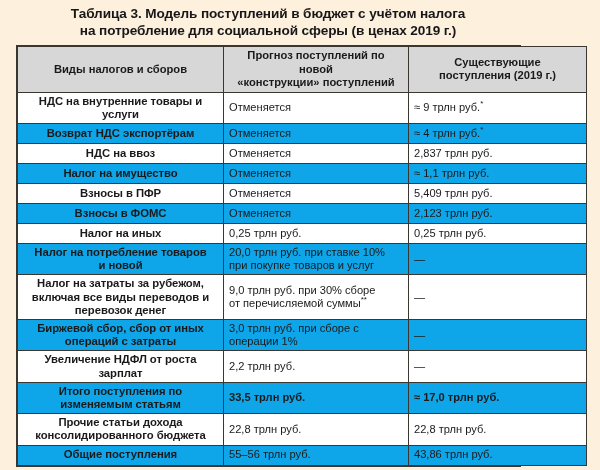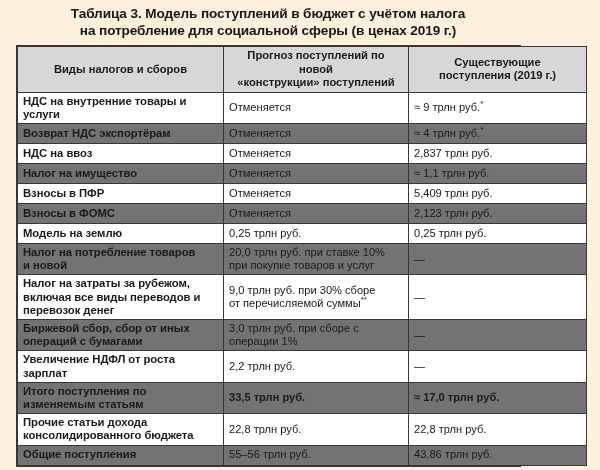--- a/index.html
+++ b/index.html
@@ -66,31 +66,31 @@
     line-height: 13.5px;
     text-align: center;
     height: 33px;
     padding: 1px 4px;
   }
 
   td.name {
     font-weight: bold;
     font-size: 11.3px;
     line-height: 13.2px;
-    text-align: left;
+    text-align: center;
     padding-left: 7px;
     letter-spacing: -0.05px;
     margin-left: 14px;
   }
   td.val {
     font-size: 11.1px;
     line-height: 13.2px;
     font-weight: normal;
   }
-  tr.shade > td { background: #737373; }
+  tr.shade > td { background: #0ea5e9; }
   tr.plain > td { background: #ffffff; }
   tr.total td.val { font-weight: bold; }
   tr.r2 td { height: 20px; }
   tr.r3 td { height: 30px; }
   tr.r4 td { height: 38px; }
 
   sup.fn {
     font-size: 8px;
     vertical-align: super;
     line-height: 0;
@@ -166,21 +166,21 @@
           <td class="val">5,409 трлн руб.</td>
         </tr>
 
         <tr class="shade r2">
           <td class="name">Взносы в ФОМС</td>
           <td class="val">Отменяется</td>
           <td class="val">2,123 трлн руб.</td>
         </tr>
 
         <tr class="plain r2">
-          <td class="name">Модель на землю</td>
+          <td class="name">Налог на иных</td>
           <td class="val">0,25 трлн руб.</td>
           <td class="val">0,25 трлн руб.</td>
         </tr>
 
         <tr class="shade r3">
           <td class="name">
             <span>Налог на потребление товаров</span><br>
             <span>и новой</span>
           </td>
           <td class="val">
@@ -199,21 +199,21 @@
           <td class="val">
             <span>9,0 трлн руб. при 30% сборе</span><br>
             <span>от перечисляемой суммы</span><sup class="fn">**</sup>
           </td>
           <td class="val dash">—</td>
         </tr>
 
         <tr class="shade r3">
           <td class="name">
             <span>Биржевой сбор, сбор от иных</span><br>
-            <span>операций с бумагами</span>
+            <span>операций с затраты</span>
           </td>
           <td class="val">
             <span>3,0 трлн руб. при сборе с</span><br>
             <span>операции 1%</span>
           </td>
           <td class="val dash">—</td>
         </tr>
 
         <tr class="plain r3">
           <td class="name">

